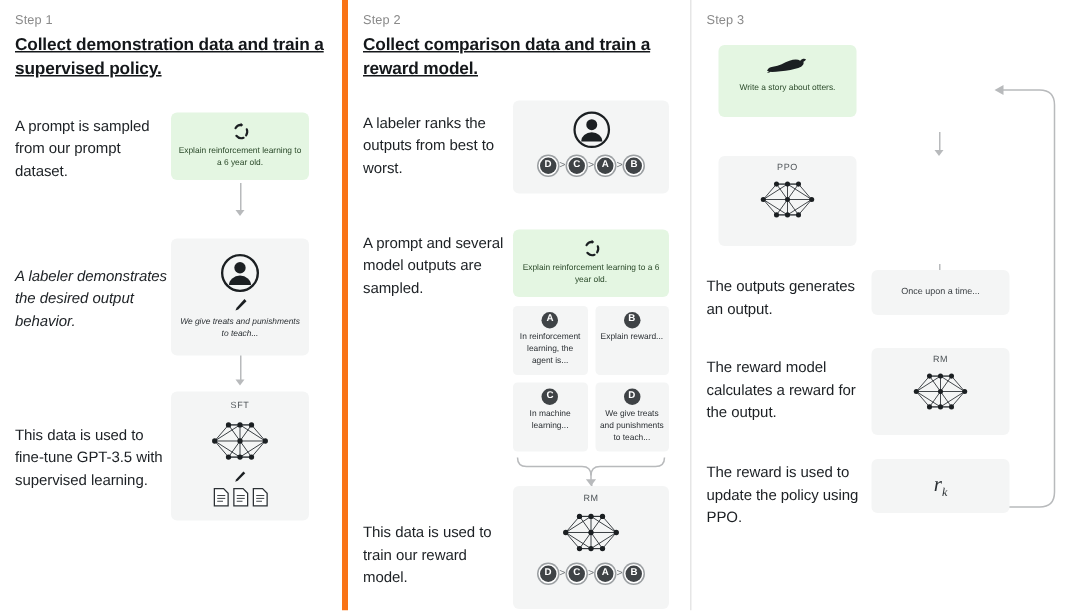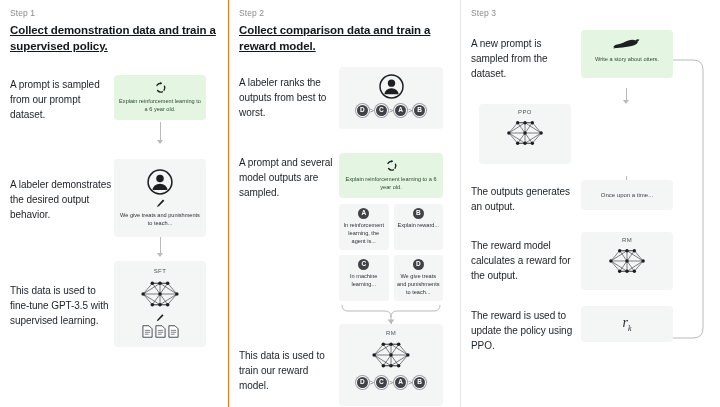--- a/index.html
+++ b/index.html
@@ -14,21 +14,21 @@
     width: 720px; height: 407px;
     background: #ffffff;
     display: flex;
   }
   .column {
     position: relative;
     height: 407px;
     padding: 8px 10px 0 10px;
   }
   .col1 { width: 228px; }
-  .col2 { width: 232px; border-left: 1px solid #f97316; }
+  .col2 { width: 232px; border-left: 4px solid #f97316; }
   .col3 { width: 260px; border-left: 1px solid #e6e6e6; }
 
   .step-label {
     font-size: 8.5px;
     color: #8a8a8a;
     letter-spacing: 0.1px;
     margin-bottom: 5px;
   }
   .step-title {
     font-size: 11.5px;
@@ -181,21 +181,21 @@
               <path d="M12 1.6 L15 4.2 L12 6.8 Z" fill="#1b1f22"></path>
             </svg>
           </div>
           <div class="micro-green" style="margin-top:3px;">Explain reinforcement learning to a 6 year old.</div>
         </div>
       </div>
 
       <div class="arrow-v" style="left:150px; top:55px; height:20px;"></div>
       <div class="arrow-head" style="left:147px; top:73px;"></div>
 
-      <div class="row" style="height:100px;">
+      <div class="row" style="height:100px;font-style:italic;">
         <div class="caption" style="width:104px; padding-top:18px;">A labeler demonstrates the desired output behavior.</div>
         <div class="panel" style="width:92px; height:78px; padding:9px 5px 0 5px;">
           <div style="display:flex;justify-content:center;">
             <svg width="28" height="28" viewBox="0 0 40 40">
               <circle cx="20" cy="20" r="17" fill="none" stroke="#1b1f22" stroke-width="2.2"></circle>
               <circle cx="20" cy="15" r="5.4" fill="#1b1f22"></circle>
               <path d="M9.5 31.5 a10.5 9 0 0 1 21 0 z" fill="#1b1f22"></path>
             </svg>
           </div>
           <div style="display:flex;justify-content:center;margin-top:2px;">
@@ -381,21 +381,20 @@
     <div class="step-label">Step 3</div>
 
     <div class="body-grid">
 
       <svg style="position:absolute; left:170px; top:18px;" width="72" height="300" viewBox="0 0 72 300">
         <path d="M12 290 h40 q10 0 10-10 v-258 q0-10-10-10 h-28" fill="none" stroke="#b8babc" stroke-width="1"></path>
         <path d="M28 8.6 L28 15.4 L22 12 Z" fill="#b8babc"></path>
       </svg>
 
       <div class="row" style="height:66px;">
-        <div class="caption" style="width:102px; padding-top:6px;">A new prompt is sampled from the dataset.</div>
         <div class="panel-green" style="width:92px; height:48px; margin-left:8px; padding:7px 5px 0 5px;">
           <div style="display:flex;justify-content:center;">
             <svg width="30" height="13" viewBox="0 0 46 20">
               <path d="M2 16 q1-4 6-4.5 q5-0.5 9-2.5 q4-2 8-3.5 q3.5-1.3 6.5-1.3
                        q2.8 0 4.5 1.2 q1.2-1.6 3-2 q2-0.4 3 0.8 q-0.8 1.6-2.6 2.2
                        q0.5 1.6-0.4 3 q-1.5 2.3-5 3.4 q-4 1.3-8 2 q-5 0.9-10 1.4
                        q-5 0.5-9 0.6 q-3 0-4-0.8 z" fill="#1b1f22"></path>
               <path d="M6 16.5 q-2 1.5-4 1.2 q1.5-1.4 3.2-2 z" fill="#1b1f22"></path>
             </svg>
           </div>

